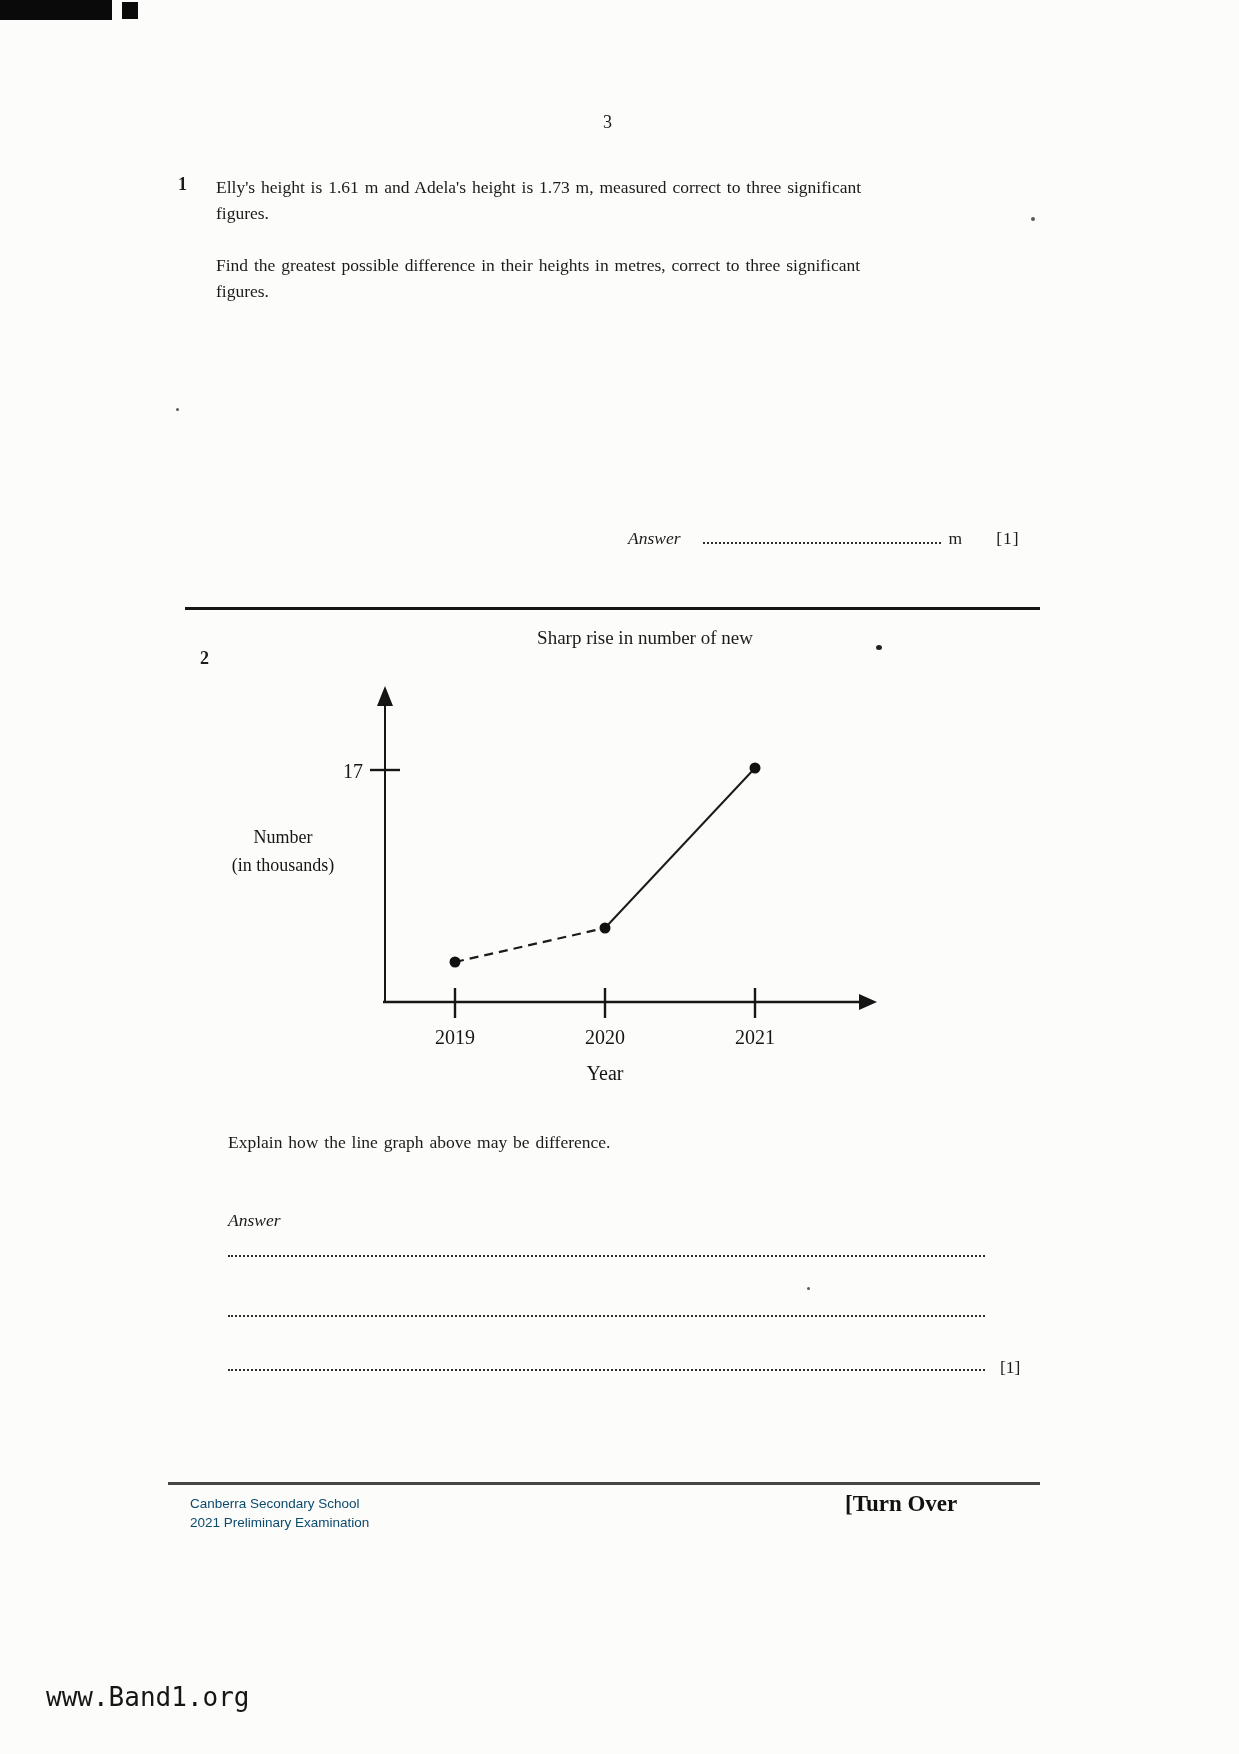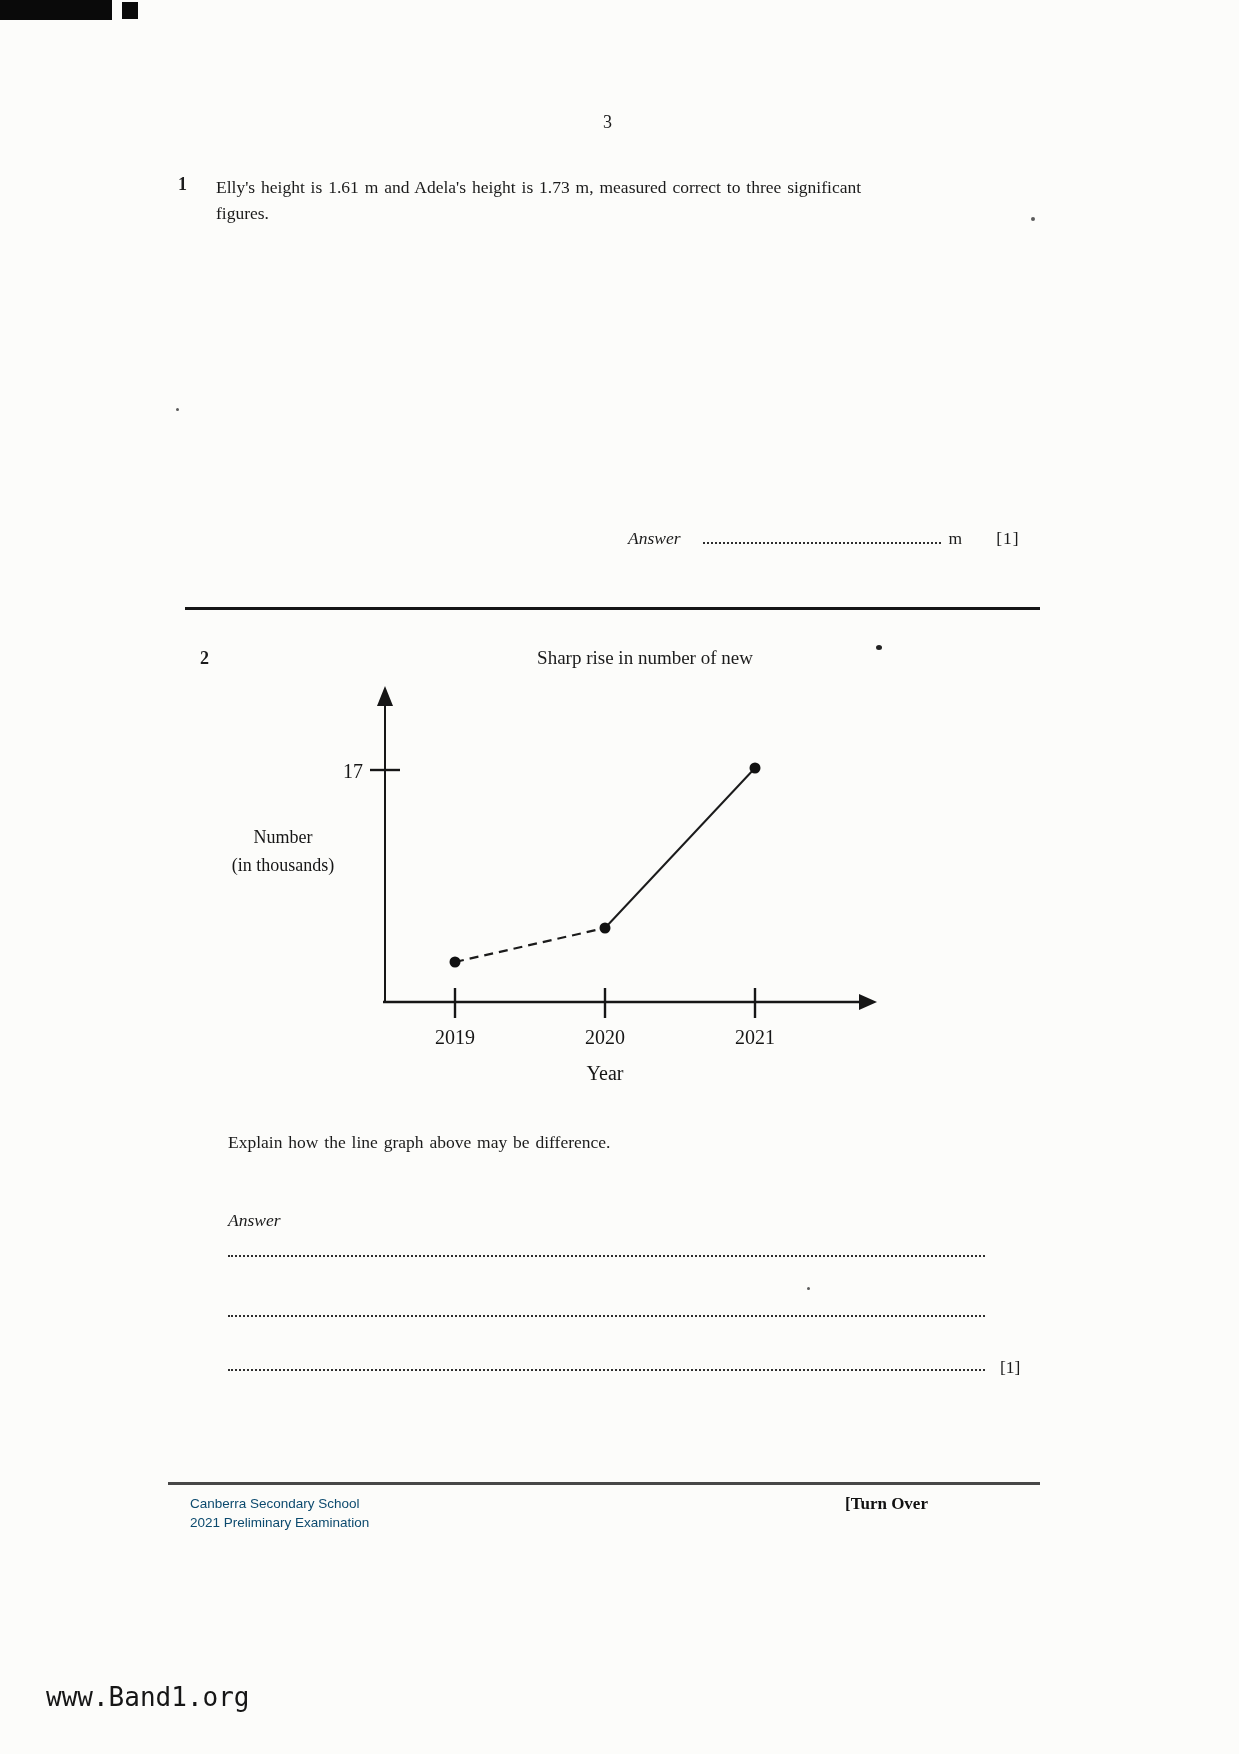--- a/index.html
+++ b/index.html
@@ -33,36 +33,36 @@
   .answer-row{position:absolute;display:flex;align-items:baseline;font-size:17.5px;}
   .q1-answer{left:628px;top:528px;}
   .ans-label{font-style:italic;margin-right:22px;}
   .leader{display:inline-block;width:238px;border-bottom:2.5px dotted #2e2e2e;height:14px;margin-right:8px;}
   .marks{margin-left:34px;letter-spacing:1px;}
 
   .divider{position:absolute;left:185px;top:607px;width:855px;height:2.5px;background:#161616;}
 
   
   .q2num{position:absolute;left:200px;top:648px;font-weight:bold;font-size:18px;}
-  .chart-title{position:absolute;left:395px;top:644px;width:500px;text-align:center;font-size:19px;line-height:28px;}
+  .chart-title{position:absolute;left:395px;top:624px;width:500px;text-align:center;font-size:19px;line-height:28px;}
   .chart{position:absolute;left:220px;top:630px;}
   .chart text{font-family:"Liberation Serif", serif;fill:#161616;font-size:20px;}
   .chart .ylab{font-size:18px;}
   .prompt{position:absolute;left:228px;top:1132px;font-size:17.5px;word-spacing:1.5px;}
   .ans2-label{position:absolute;left:228px;top:1210px;font-style:italic;font-size:17.5px;}
   .dotline{position:absolute;left:228px;width:757px;height:2px;border-bottom:2.5px dotted #2e2e2e;}
   .dl1{top:1253px;} .dl2{top:1313px;} .dl3{top:1367px;}
   .marks2{position:absolute;left:1000px;top:1357px;font-size:17.5px;}
 
   
   .footer-divider{position:absolute;left:168px;top:1482px;width:872px;height:2.5px;background:#2d2d2d;opacity:.88;}
   .footer{position:absolute;top:1494px;font-family:"Liberation Sans", sans-serif;font-size:13.5px;line-height:19px;color:#0c4a6e;}
   .f-left{left:190px;}
   .f-mid{left:520px;}
-  .f-right{left:845px;font-family:"Liberation Serif", serif;font-weight:bold;font-size:17px;color:#111;}
+  .f-right{left:845px;font-family:"Liberation Serif", serif;font-weight:bold;font-size:23px;color:#111;}
 
   .watermark{position:absolute;left:46px;top:1682px;font-family:"DejaVu Sans Mono", monospace;font-size:26px;color:#161616;}
 </style>
 </head>
 <body>
 
 <div class="page">
   <div class="scan">
 
     <div class="artifact-bar"></div>
@@ -71,20 +71,21 @@
     <div class="speck s2"></div>
     <div class="speck s3"></div>
     <div class="speck s4"></div>
 
     <div class="page-number">3</div>
 
     <section class="q1">
       <div class="qnum">1</div>
       <div class="qtext">
         <p>Elly's height is 1.61 m and Adela's height is 1.73 m, measured correct to three significant figures.</p>
+        <p>Find the greatest possible difference in their heights in metres, correct to three significant figures.</p>
       </div>
     </section>
 
     <div class="answer-row q1-answer">
       <span class="ans-label">Answer</span>
       <span class="leader"></span>
       <span>m</span>
       <span class="marks">[1]</span>
     </div>
 

